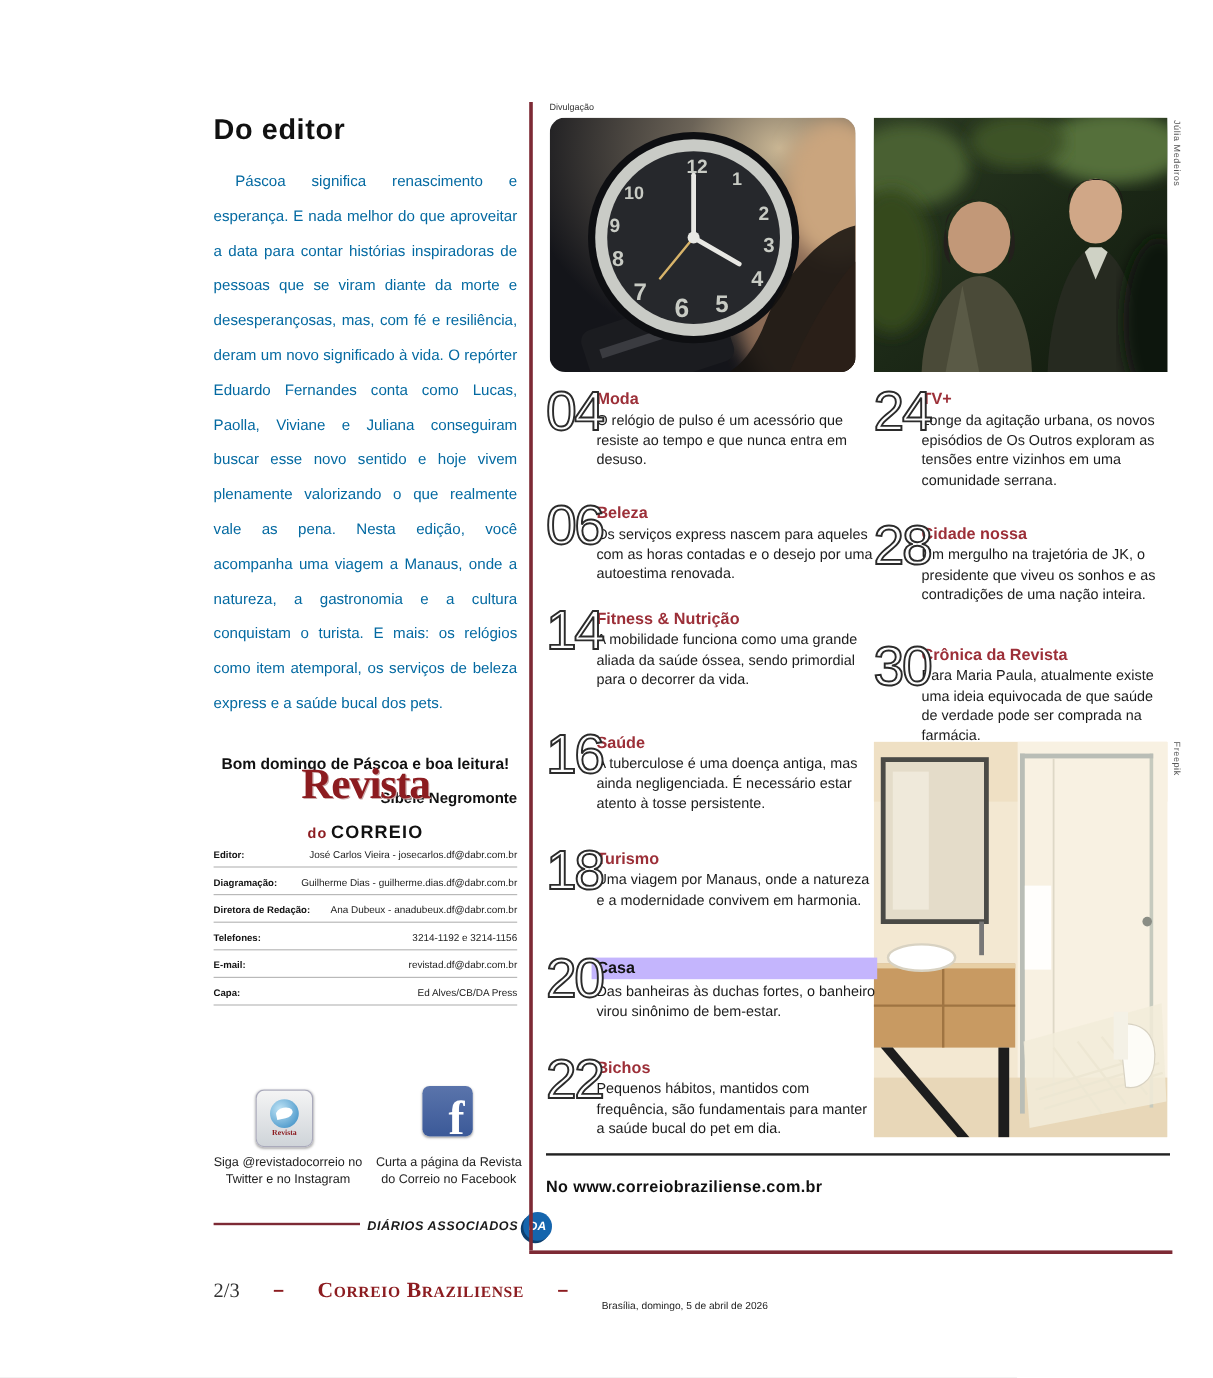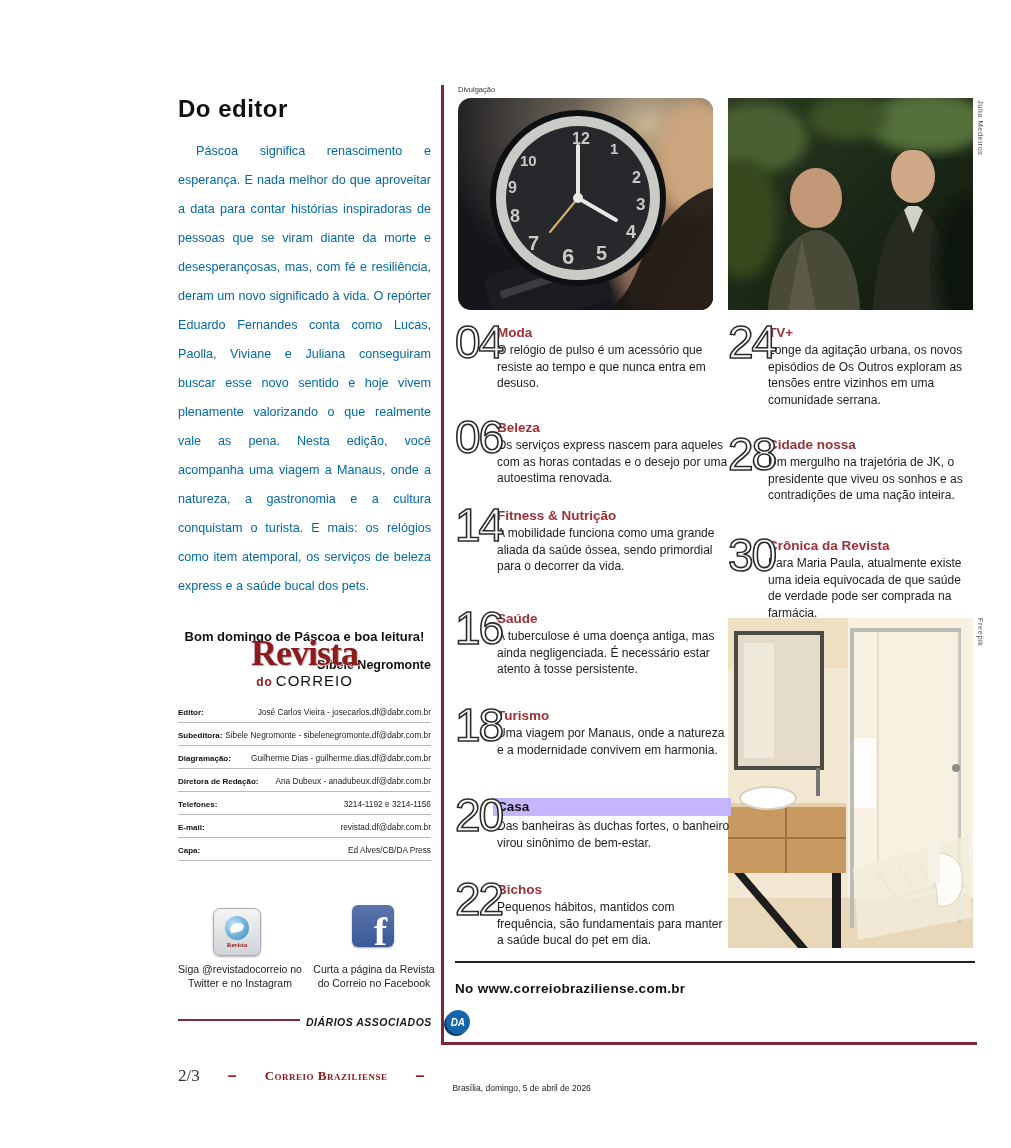--- a/index.html
+++ b/index.html
@@ -10,42 +10,42 @@
   }
   
   .edcol{position:absolute;left:178px;top:95px;width:253px;}
   .ed-title{font-size:24px;font-weight:800;letter-spacing:.5px;color:#111;margin:0 0 14px 0;}
   .ed-body{font-size:12.6px;line-height:29px;text-align:justify;text-indent:18px;color:#0369a1;margin:0;}
   .ed-closing{margin-top:28px;text-align:center;font-weight:700;font-size:13px;color:#111;}
   .ed-sign{margin-top:14px;text-align:right;font-weight:800;font-size:12.5px;color:#111;}
   
   .logo{position:absolute;left:178px;top:638px;width:253px;text-align:center;}
   .logo-revista{font-family:"Liberation Serif",serif;font-weight:800;font-size:36px;line-height:30px;color:#8c1c20;letter-spacing:-1px;text-shadow:1px 1px 0 #caa;}
-  .logo-do{display:block;font-size:15px;font-weight:400;letter-spacing:1px;color:#111;margin-top:3px;}
+  .logo-do{display:block;font-size:15px;font-weight:700;letter-spacing:1px;color:#111;margin-top:15px;}
   .logo-do b{color:#8c1c20;font-size:12px;margin-right:3px;}
   
   .credits{position:absolute;left:178px;top:700px;width:253px;}
   .crow{display:flex;justify-content:space-between;align-items:flex-end;border-bottom:1px solid #b9b9b9;padding:7px 0 5px 0;}
   .clabel{font-size:8px;font-weight:700;color:#111;white-space:nowrap;}
   .cvalue{font-size:8.3px;color:#222;text-align:right;}
   
   .social-tw{position:absolute;left:213px;top:908px;width:46px;height:46px;border-radius:7px;
     background:linear-gradient(180deg,#f4f4f4,#cfd4d9);border:1px solid #aab;box-shadow:0 1px 2px rgba(0,0,0,.3);
     display:flex;flex-direction:column;align-items:center;justify-content:center;}
   .tw-circle{width:24px;height:24px;border-radius:50%;background:radial-gradient(circle at 35% 35%,#bfe3f5,#2f86c0);position:relative;}
   .tw-circle:after{content:"";position:absolute;left:5px;top:7px;width:14px;height:9px;border-radius:50% 50% 50% 0;background:#fff;transform:rotate(-12deg);}
   .tw-mini{font-size:6.5px;font-weight:800;color:#8c1c20;margin-top:1px;font-family:"Liberation Serif",serif;}
   .social-fb{position:absolute;left:352px;top:905px;width:42px;height:42px;border-radius:6px;
     background:linear-gradient(180deg,#5a74ab,#3b5998);box-shadow:0 1px 2px rgba(0,0,0,.35);overflow:hidden;}
   .fb-f{position:absolute;right:7px;bottom:-8px;color:#fff;font-family:"Liberation Serif",serif;font-weight:700;font-size:40px;}
   .cap{position:absolute;font-size:10.5px;line-height:14px;text-align:center;color:#222;}
   .cap-tw{left:178px;top:962px;width:124px;}
   .cap-fb{left:312px;top:962px;width:124px;}
   .assoc-line{position:absolute;left:178px;top:1019px;width:122px;height:2px;background:#7d2a35;}
-  .assoc{position:absolute;left:306px;top:1010px;width:130px;display:flex;align-items:center;gap:14px;}
+  .assoc{position:absolute;left:306px;top:1010px;width:130px;display:flex;align-items:center;gap:4px;}
   .assoc-txt{font-size:10.5px;font-weight:700;font-style:italic;letter-spacing:.5px;color:#1a1a1a;white-space:nowrap;}
   .da-circle{width:24px;height:24px;border-radius:50%;background:#1565ad;color:#fff;display:flex;align-items:center;justify-content:center;
     font-size:10px;font-weight:800;font-style:italic;flex:0 0 auto;box-shadow:-2px 2px 0 #0d3f6e;}
   
   .vrule{position:absolute;left:441px;top:85px;width:3px;height:957px;background:#7d2a35;}
   .hrule{position:absolute;left:441px;top:1042px;width:536px;height:3px;background:#7d2a35;}
   
   .credit-top{position:absolute;left:458px;top:85px;font-size:7.5px;color:#333;}
   .photo{position:absolute;overflow:hidden;}
   .photo-watch{left:458px;top:98px;width:255px;height:212px;border-radius:13px;}
@@ -67,21 +67,21 @@
   .c1{left:455px;width:276px;}
   .c2{left:728px;width:247px;}
   .c2 .txt{margin-left:40px;}
   
   .note-line{position:absolute;left:455px;top:961px;width:520px;height:1.5px;background:#222;}
   .webnote{position:absolute;left:455px;top:981px;font-size:13.5px;font-weight:800;color:#111;letter-spacing:.3px;}
   
   .footer{position:absolute;left:178px;top:1058px;display:flex;align-items:center;gap:28px;}
   .f-page{font-family:"Liberation Serif",serif;font-size:17px;color:#333;}
   .f-dash{color:#8c1c20;font-weight:700;}
-  .f-brand{font-family:"Liberation Serif",serif;font-variant:small-caps;font-weight:800;font-size:13px;color:#8c1c20;letter-spacing:.5px;}
+  .f-brand{font-family:"Liberation Serif",serif;font-variant:small-caps;font-weight:800;font-size:18px;color:#8c1c20;letter-spacing:.5px;}
   .f-date{font-size:8.5px;color:#222;margin-top:25px;}
 </style>
 </head>
 <body>
 
 <div class="page">
 
   <div class="edcol">
     <h1 class="ed-title">Do editor</h1>
     <p class="ed-body">Páscoa significa renascimento e esperança. E nada melhor do que aproveitar a data para contar histórias inspiradoras de pessoas que se viram diante da morte e desesperançosas, mas, com fé e resiliência, deram um novo significado à vida. O repórter Eduardo Fernandes conta como Lucas, Paolla, Viviane e Juliana conseguiram buscar esse novo sentido e hoje vivem plenamente valorizando o que realmente vale as pena. Nesta edição, você acompanha uma viagem a Manaus, onde a natureza, a gastronomia e a cultura conquistam o turista. E mais: os relógios como item atemporal, os serviços de beleza express e a saúde bucal dos pets.</p>
@@ -91,24 +91,20 @@
 
   <div class="logo">
     <span class="logo-revista">Revista</span>
     <span class="logo-do"><b>do</b><span>CORREIO</span></span>
   </div>
 
   <div class="credits">
     <div class="crow">
       <span class="clabel">Editor:</span>
       <span class="cvalue">José Carlos Vieira - josecarlos.df@dabr.com.br</span>
-    </div>
-    <div class="crow">
-      <span class="clabel">Subeditora:</span>
-      <span class="cvalue">Sibele Negromonte - sibelenegromonte.df@dabr.com.br</span>
     </div>
     <div class="crow">
       <span class="clabel">Diagramação:</span>
       <span class="cvalue">Guilherme Dias - guilherme.dias.df@dabr.com.br</span>
     </div>
     <div class="crow">
       <span class="clabel">Diretora de Redação:</span>
       <span class="cvalue">Ana Dubeux - anadubeux.df@dabr.com.br</span>
     </div>
     <div class="crow">

